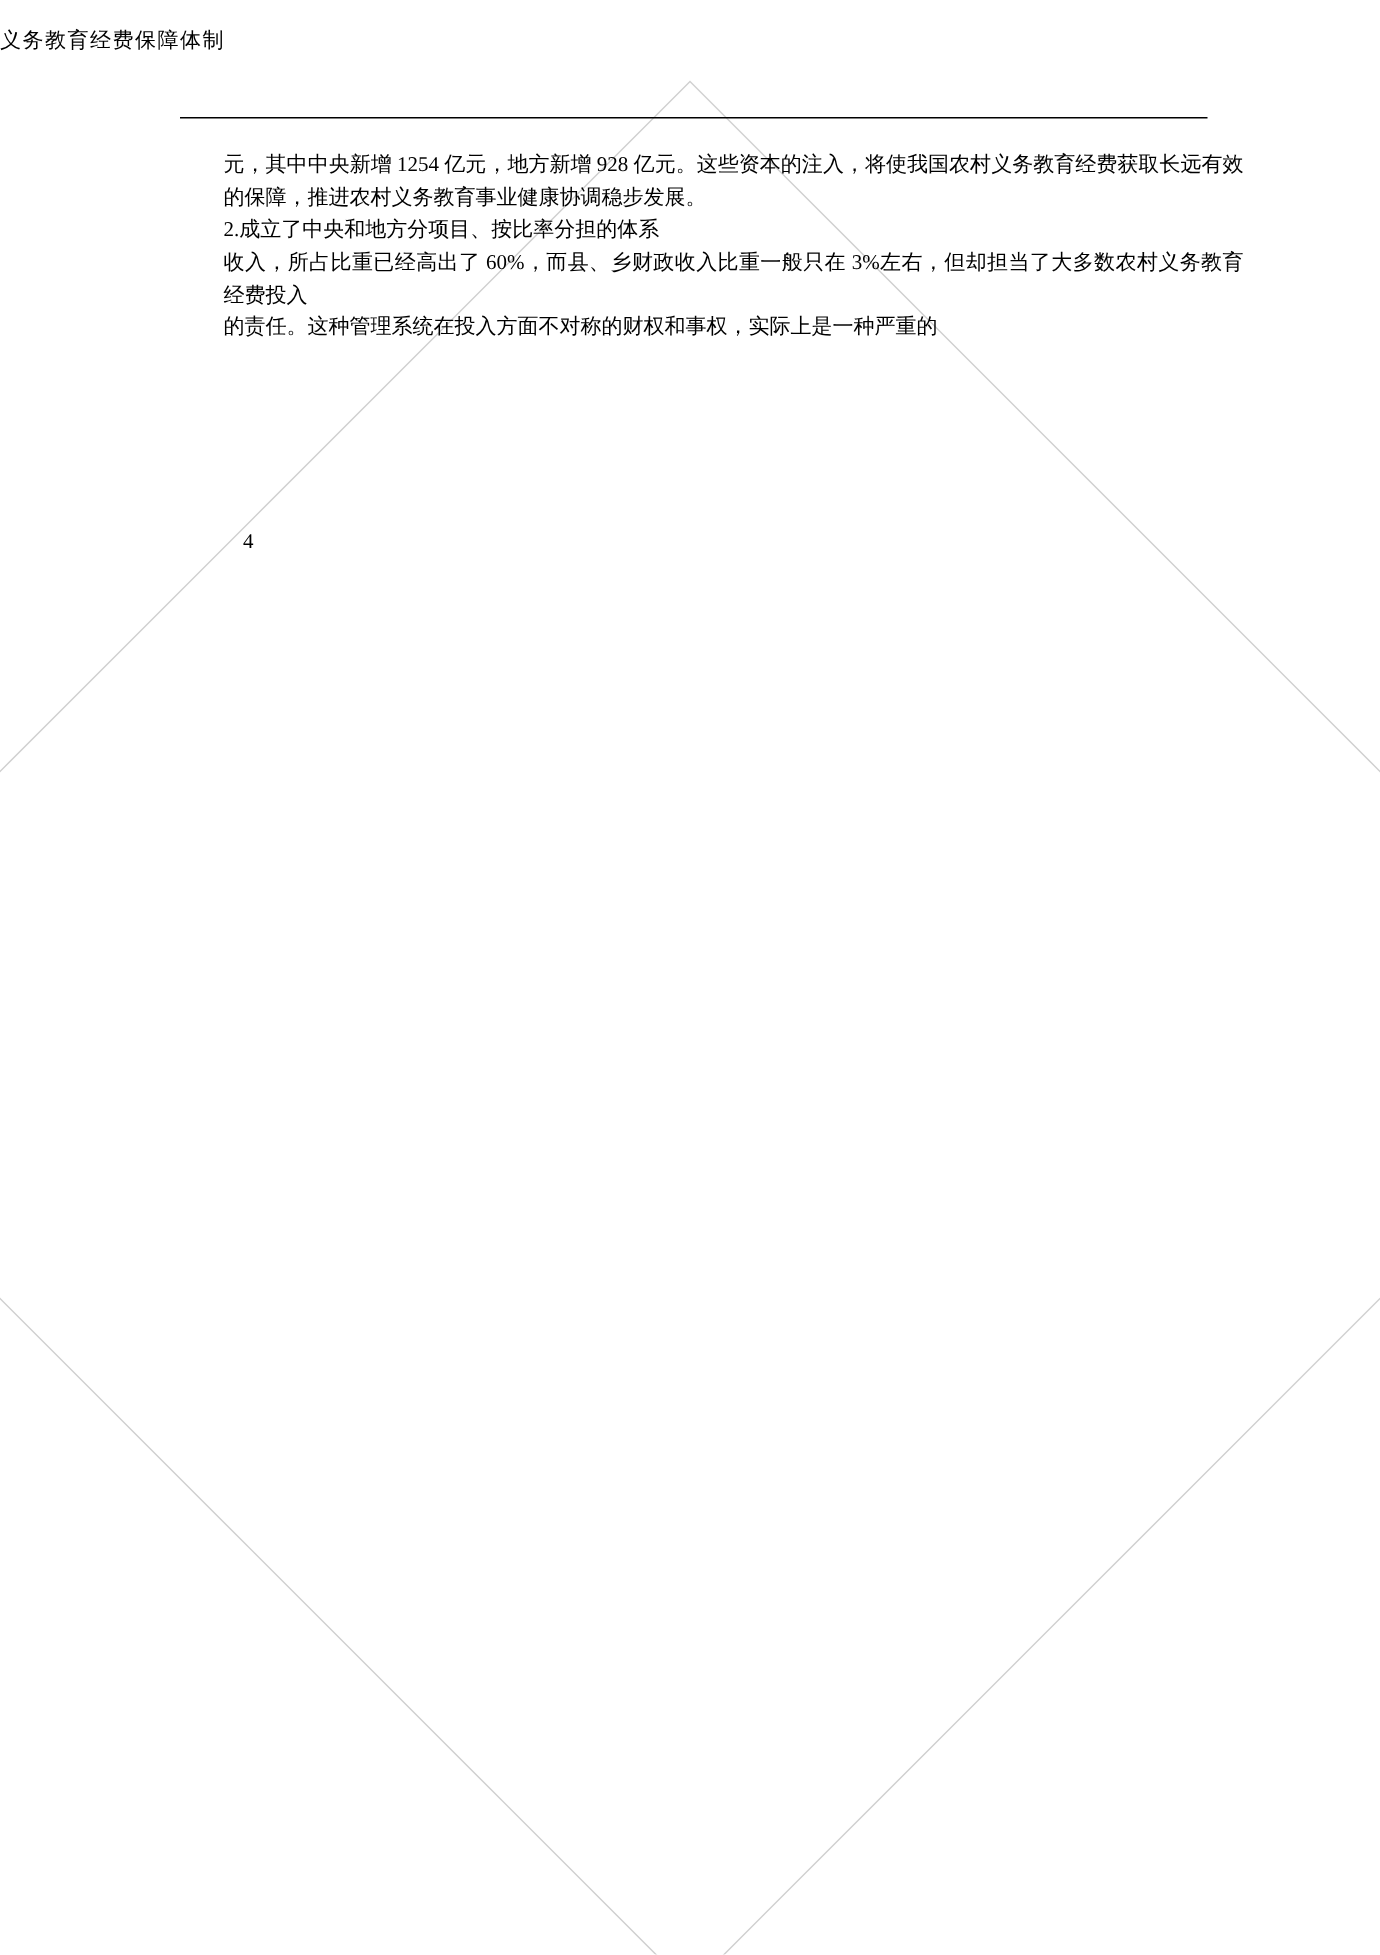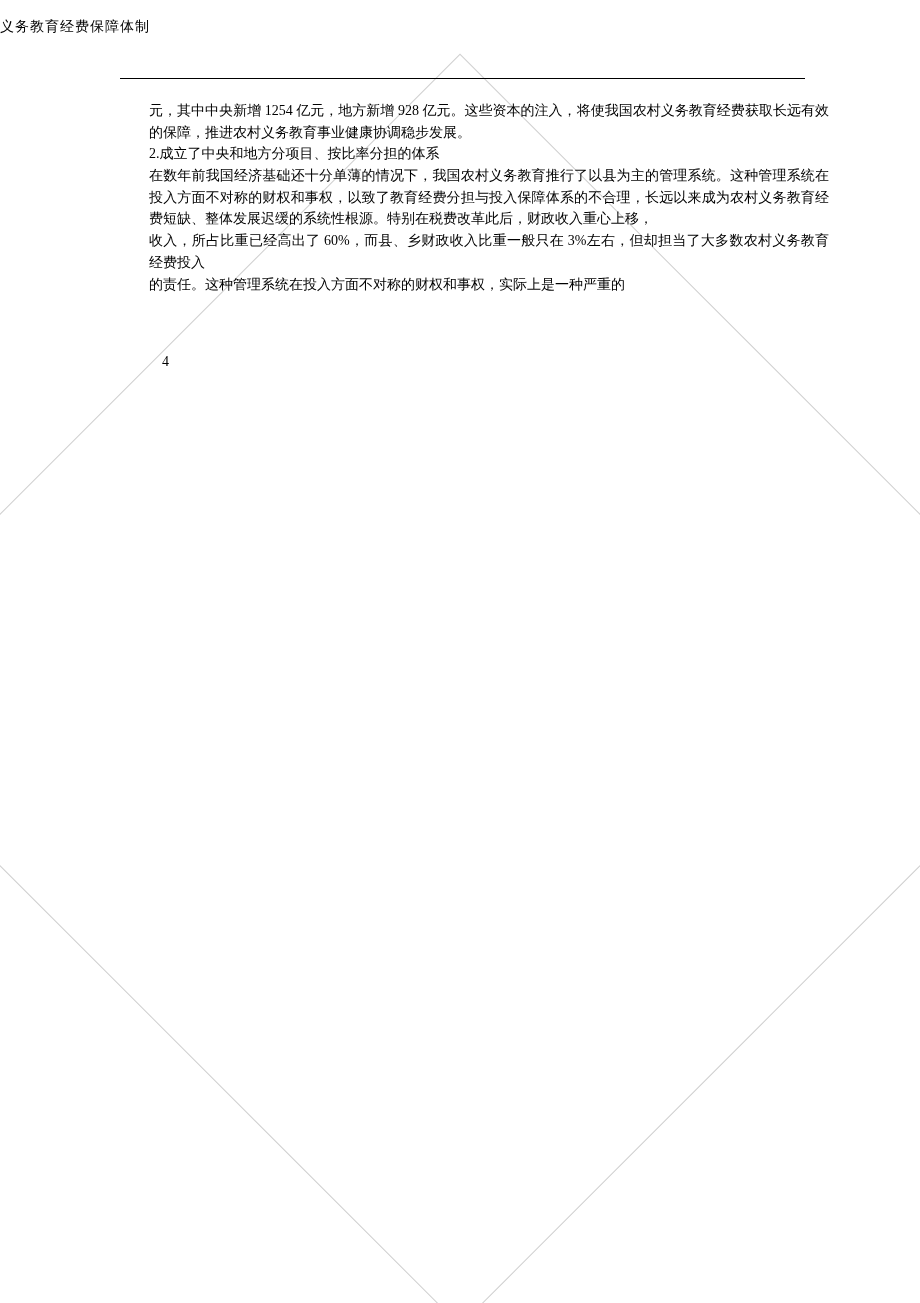--- a/index.html
+++ b/index.html
@@ -67,20 +67,19 @@
 
 <div class="page-header">
   <span>义务教育经费保障体制</span>
 </div>
 
 <div class="hr-line"></div>
 
 <div class="content">
   <p>元，其中中央新增 1254 亿元，地方新增 928 亿元。这些资本的注入，将使我国农村义务教育经费获取长远有效的保障，推进农村义务教育事业健康协调稳步发展。</p>
   <p>2.成立了中央和地方分项目、按比率分担的体系</p>
-  <p>在数年前我国经济基础还十分单薄的情况下，我国农村义务教育推行了以县为主的管理系统。这种管理系统在投入方面不对称的财权和事权，以致了教育经费分担与投入保障体系的不合理，长远以来成为农村义务教育经费短缺、整体发展迟缓的系统性根源。特别在税费改革此后，财政收入重心上移，</p>
   <p>收入，所占比重已经高出了 60%，而县、乡财政收入比重一般只在 3%左右，但却担当了大多数农村义务教育经费投入</p>
   <p>的责任。这种管理系统在投入方面不对称的财权和事权，实际上是一种严重的</p>
 </div>
 
 <div class="page-number">4</div>
 
 <div class="watermark"></div>
 
 </body></html>

